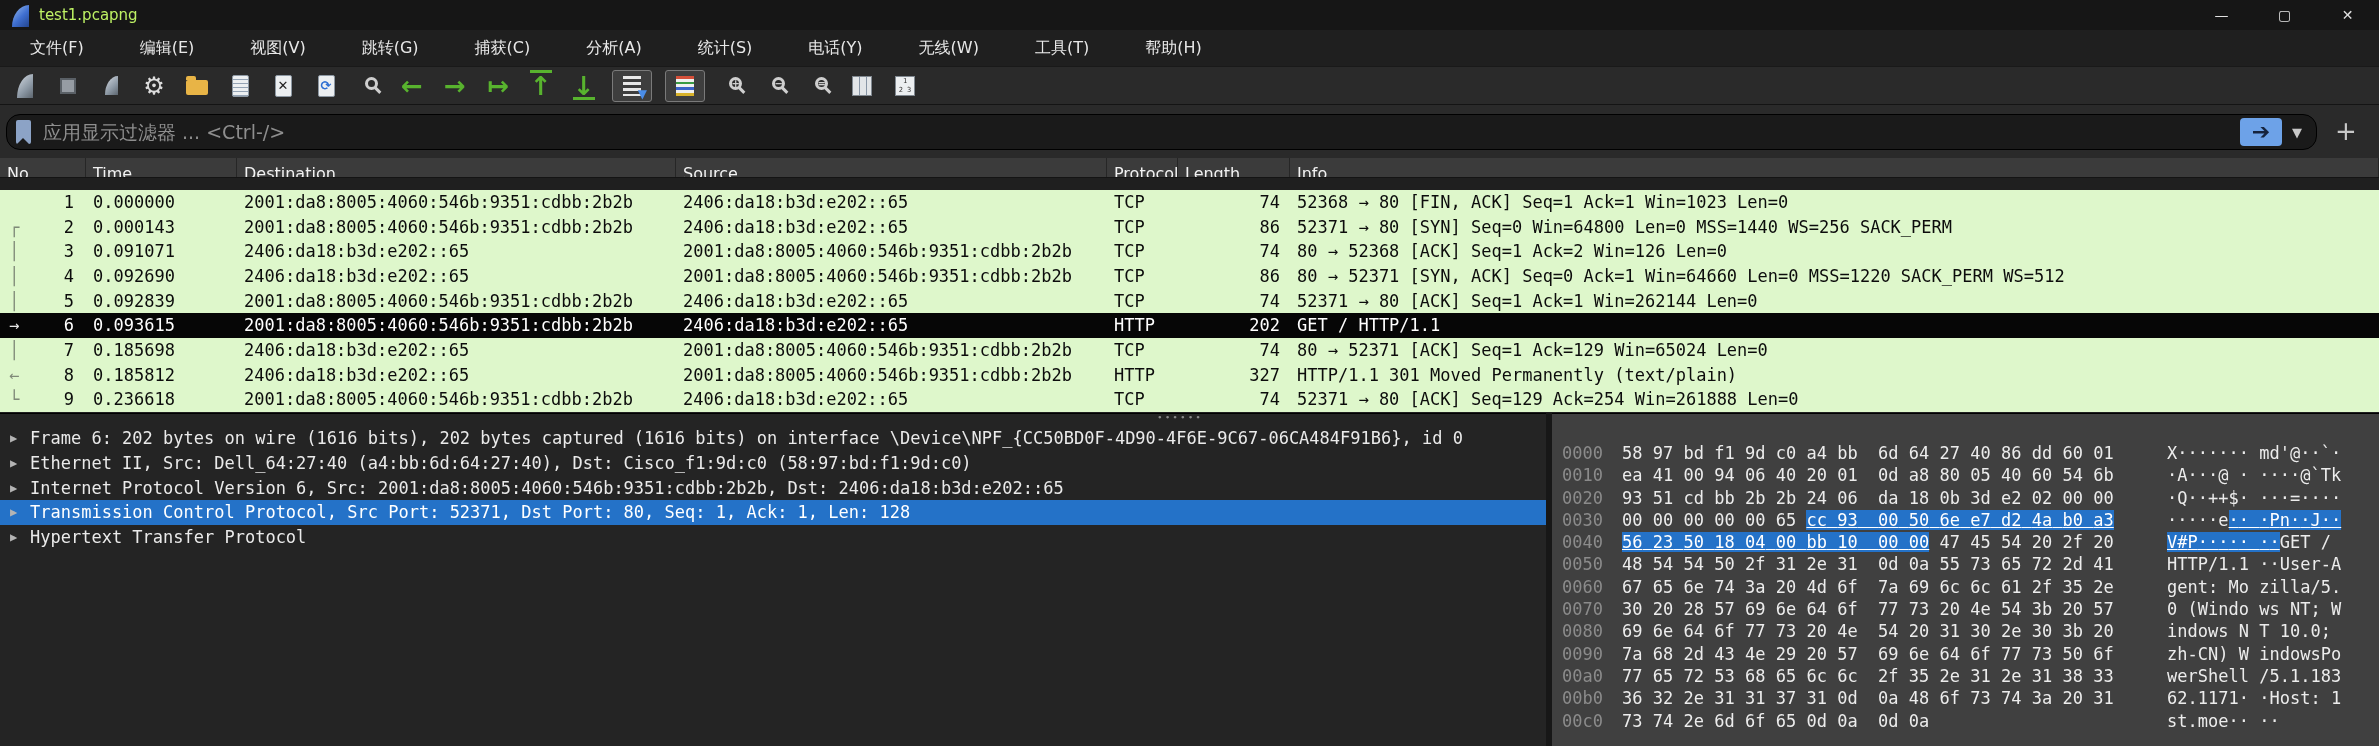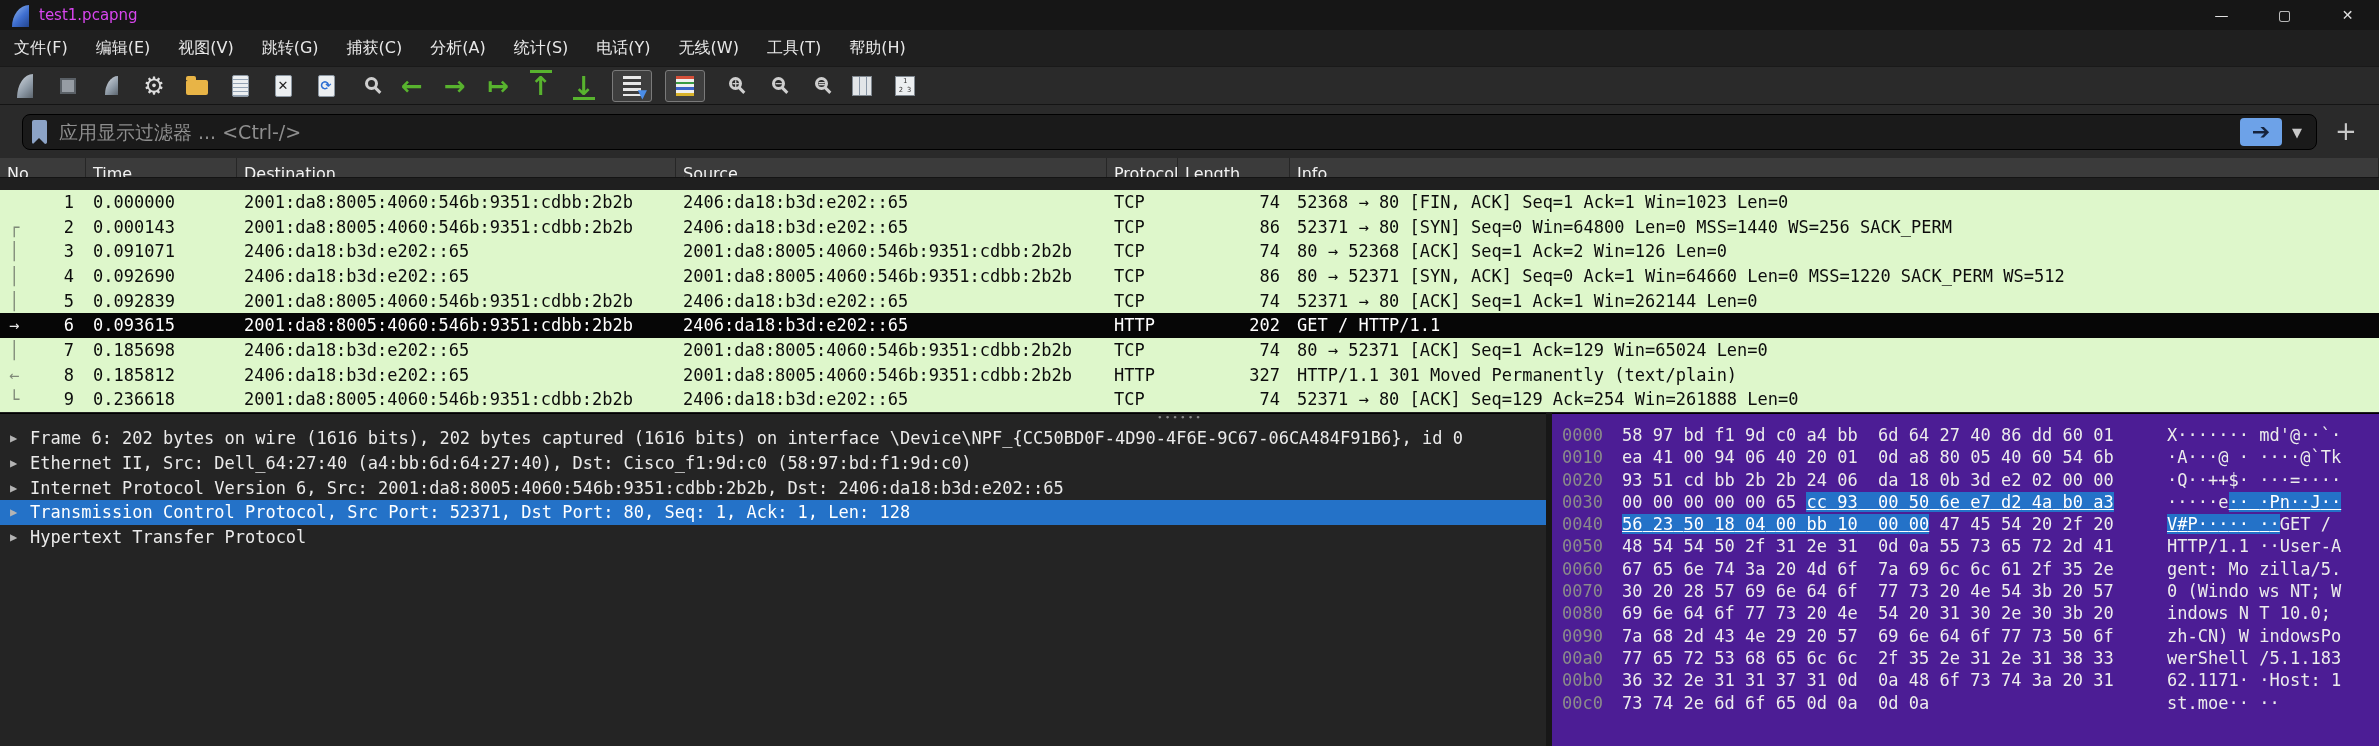--- a/index.html
+++ b/index.html
@@ -2,26 +2,26 @@
 <html><head>
 <meta charset="utf-8">
 <style>
   * { margin:0; padding:0; box-sizing:border-box; }
   html,body { width:2379px; height:746px; }
   body { background:#1f1f1f; font-family:"DejaVu Sans","Liberation Sans",sans-serif; position:relative; overflow:hidden; color:#e6e6e6; }
 
   
   .titlebar { position:absolute; left:0; top:0; right:0; height:30px; background:#161616; display:flex; align-items:center; }
   .ws-logo { width:17px; height:22px; margin:2px 10px 0 12px; background:linear-gradient(135deg,#9fc0ef 0%,#3f6fd0 55%,#23458f 100%); border-radius:100% 0 0 0 / 100% 0 0 0; }
-  .title-text { font-size:15px; color:#d946ef;text-align:center; }
+  .title-text { font-size:15px; color:#bef264;text-align:center; }
   .win-controls { position:absolute; right:0; top:0; height:30px; display:flex; }
   .win-btn { width:63px; height:30px; display:flex; align-items:center; justify-content:center; color:#e2e2e2; font-size:14px; }
 
   
-  .menubar { position:absolute; left:0; top:30px; right:0; height:36px; background:#1f1f1f; display:flex; align-items:center; padding-left:0; }
+  .menubar { position:absolute; left:0; top:30px; right:0; height:36px; background:#1f1f1f; display:flex; align-items:center; padding-left:16px;gap:28px; }
   .menu-item { padding:0 14px; font-size:16px; color:#e8e8e8; line-height:36px; }
 
   
   .toolbar { position:absolute; left:0; top:66px; right:0; height:38px; background:#2a2a2a; display:flex; align-items:center; gap:13px; padding-left:10px; border-top:1px solid #191919; }
   .ti { width:30px; height:30px; display:flex; align-items:center; justify-content:center; position:relative; }
   .fin { width:16px; height:24px; background:linear-gradient(135deg,#d7dde4 0%,#8d99a5 60%,#5c656e 100%); border-radius:100% 0 0 0 / 100% 0 0 0; }
   .fin.small { width:13px; height:19px; }
   .stop-sq { width:16px; height:16px; background:#969ca3; border:2px solid #5a6066; }
   .gear { font-size:24px; color:#dcdcdc; line-height:1; }
   .folder { width:22px; height:15px; background:#e8b446; border-radius:2px; position:relative; margin-top:4px; }
@@ -38,21 +38,21 @@
   .capline.bot::after { content:""; position:absolute; bottom:1px; left:4px; right:4px; height:3px; background:#58b32e; }
   .toggle { width:40px; height:32px; border:1px solid #7a7a7a; border-radius:3px; background:#3e3e3e; display:flex; align-items:center; justify-content:center; position:relative; }
   .scrolllines { width:18px; height:20px; background:repeating-linear-gradient(to bottom,#e8e8e8 0 3px,#3e3e3e 3px 6px); }
   .scrollarrow { position:absolute; right:4px; bottom:1px; color:#4a8de8; font-size:12px; line-height:1; }
   .colorlines { width:18px; height:20px; background:linear-gradient(to bottom,#d4503a 0 14%,#f0f0f0 14% 28%,#3a9a44 28% 42%,#f0f0f0 42% 56%,#3a62c8 56% 70%,#f0f0f0 70% 84%,#d8b22a 84% 100%); }
   .colgrid { width:20px; height:20px; background:#e2e5e8; border:1px solid #808890; background-image:linear-gradient(to right,rgba(0,0,0,0) 0 6px,#8895a5 6px 7px,rgba(0,0,0,0) 7px 13px,#8895a5 13px 14px,rgba(0,0,0,0) 14px); }
   .colnum { width:20px; height:20px; background:#eceff1; border:1px solid #808890; font-size:7px; color:#333; line-height:9px; text-align:center; font-family:"DejaVu Sans Mono",monospace; }
 
   
   .filterbar { position:absolute; left:0; top:104px; right:0; height:54px; background:#2a2a2a; border-top:1px solid #141414; }
-  .filter-input-box { position:absolute; left:6px; right:62px; top:9px; height:36px; background:#1a1a1a; border:1px solid #000; border-radius:8px; display:flex; align-items:center;margin-left:16px; }
+  .filter-input-box { position:absolute; left:6px; right:62px; top:9px; height:36px; background:#1a1a1a; border:1px solid #000; border-radius:14px; display:flex; align-items:center; }
   .bookmark { width:15px; height:24px; margin:0 12px 0 9px; background:#8ca3c6; border-radius:2px; position:relative; }
   .bookmark::after { content:""; position:absolute; bottom:-1px; left:0; border-left:7.5px solid transparent; border-right:7.5px solid transparent; border-bottom:7px solid #1a1a1a; }
   .filter-input { flex:1; background:transparent; border:none; outline:none; color:#d0d0d0; font-size:19px; font-family:"DejaVu Sans","Liberation Sans",sans-serif; }
   .filter-input::placeholder { color:#8e8e8e; opacity:1; }
   .apply-btn { width:42px; height:28px; background:#6da2e8; border-radius:4px; margin-right:4px; display:flex; align-items:center; justify-content:center; color:#16243e; font-size:22px; font-weight:bold; line-height:1; }
   .apply-chev { width:22px; color:#c8c8c8; font-size:13px; text-align:center; margin-right:8px; }
   .plus-btn { position:absolute; right:18px; top:12px; width:30px; height:30px; color:#c8c8c8; font-size:26px; line-height:28px; text-align:center; }
 
   
   .grid7 { display:grid; grid-template-columns:86px 151px 439px 431px 71px 112px 1fr; }
@@ -68,21 +68,21 @@
   .prow.selected .mark { color:#e8e8e8; }
 
   
   .details { position:absolute; left:0; top:413px; width:1546px; bottom:0; background:#242424; border-top:1px solid #000; padding-top:12px; }
   .drow { position:relative; height:24.8px; line-height:24.8px; padding-left:30px; font-family:"DejaVu Sans Mono","Liberation Mono",monospace; font-size:17px; color:#eaeaea; white-space:nowrap; overflow:hidden; }
   .drow .tri { position:absolute; left:10px; top:0; font-size:12px; color:#b4b4b4; }
   .drow.selected { background:#2472c8; color:#fff; }
   .grip { position:absolute; left:1155px; top:415px; width:50px; height:6px; color:#8a8a8a; font-size:9px; letter-spacing:2px; line-height:4px; text-align:center; }
   .vsep { position:absolute; left:1546px; top:413px; width:6px; bottom:0; background:#171717; }
 
-  .hexpane { position:absolute; left:1552px; top:413px; right:0; bottom:0; background:#4c1d95; border-top:1px solid #000; padding-top:10px; }
+  .hexpane { position:absolute; left:1552px; top:413px; right:0; bottom:0; background:#404040; border-top:1px solid #000; padding-top:28px; }
   .hrow { height:22.3px; line-height:22.3px; font-family:"DejaVu Sans Mono","Liberation Mono",monospace; font-size:17px; color:#ececec; white-space:pre; }
   .hoff { display:inline-block; width:70px; padding-left:10px; color:#8b8b8b; }
   .hbytes { display:inline-block; width:545px; }
   .sel { background:#2472c8; color:#fff;text-decoration:underline; }
 </style>
 </head>
 <body>
 
 <div class="titlebar">
   <span class="ws-logo"></span>

